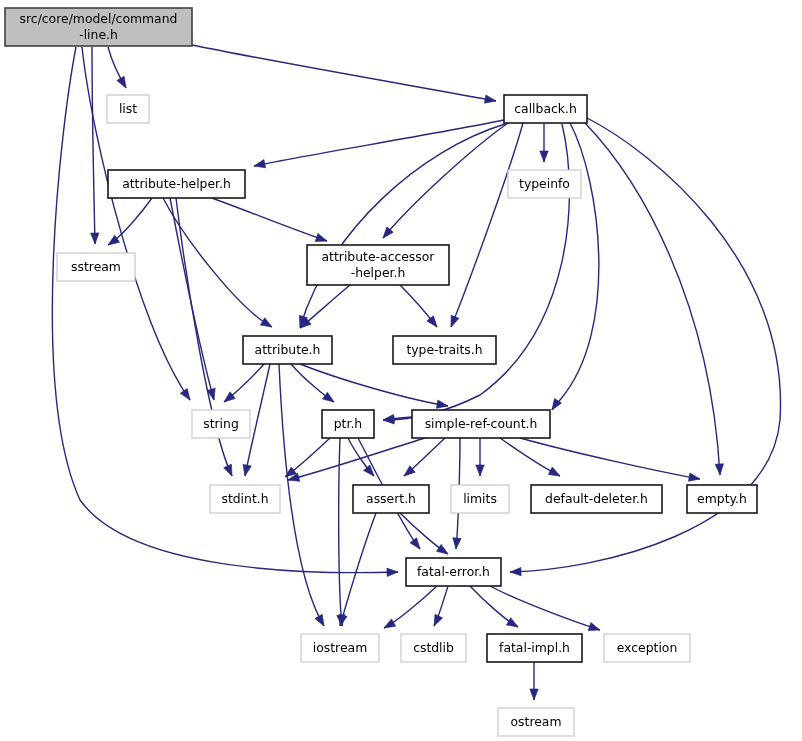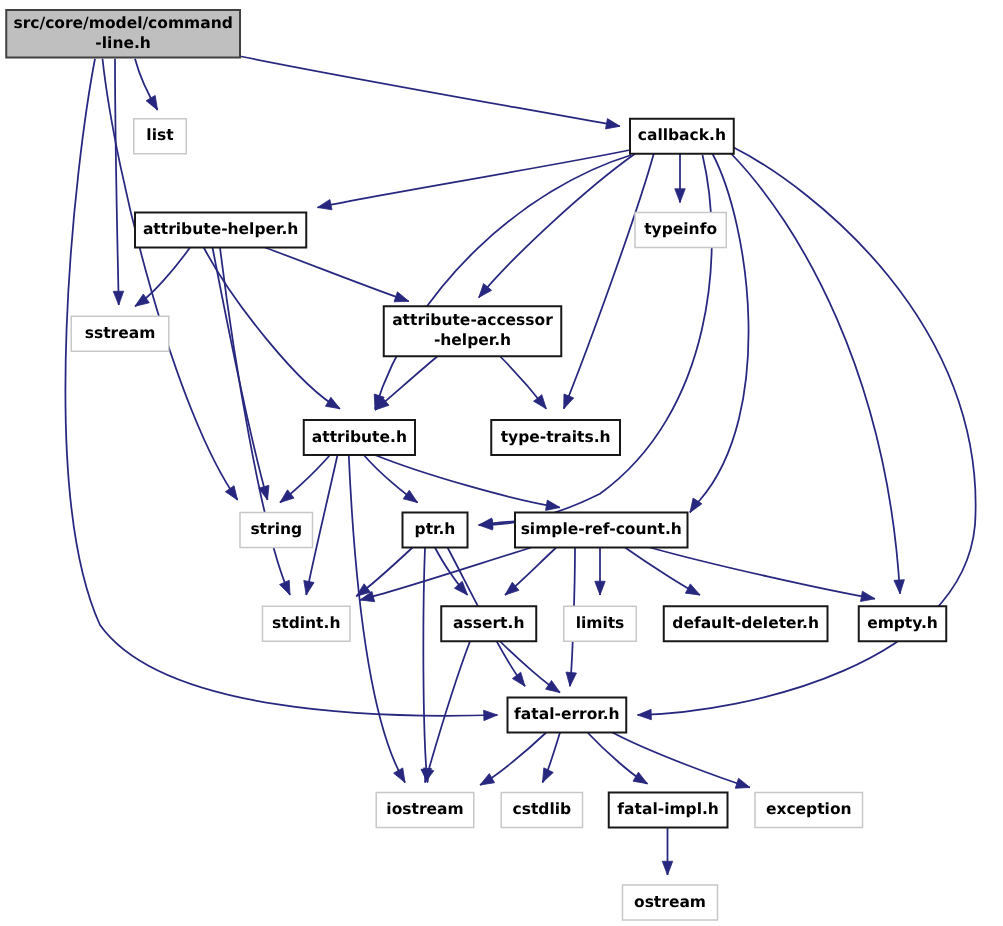--- a/index.html
+++ b/index.html
@@ -11,21 +11,20 @@
     width: 802px;
     height: 741px;
     overflow: hidden;
     font-family: "DejaVu Sans", "Liberation Sans", sans-serif;
   }
   #graph-root {
     position: relative;
     width: 802px;
     height: 741px;
     background: #ffffff;
-    font-weight: bold;
   }
   svg#dep-graph {
     display: block;
     width: 802px;
     height: 741px;
   }
   .edge-path {
     fill: none;
     stroke: #27277f;
     stroke-width: 1.4px;

